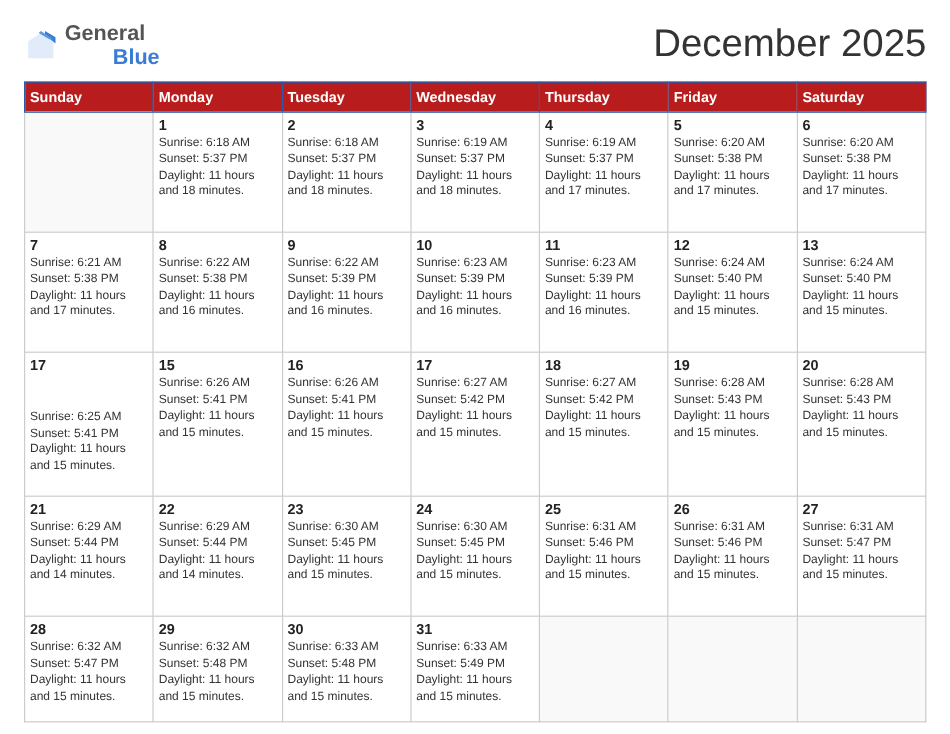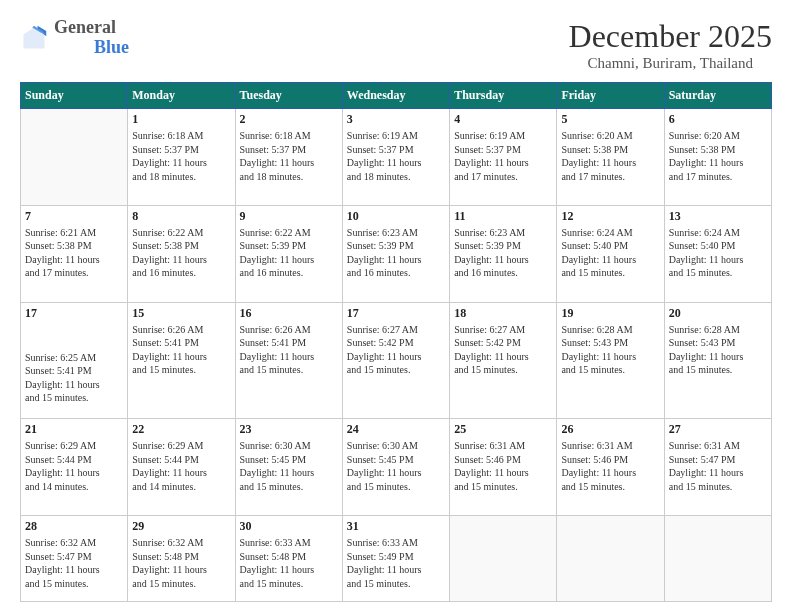--- a/index.html
+++ b/index.html
@@ -9,21 +9,20 @@
       font-family: Arial, sans-serif;
       background: #fff;
       overflow: hidden;
     }
     .page {
       width: 792px;
       height: 612px;
       padding: 18px 20px 10px 20px;
       display: flex;
       flex-direction: column;
-      font-family: Liberation Serif, serif;
     }
     .header {
       display: flex;
       justify-content: space-between;
       align-items: flex-start;
       margin-bottom: 10px;
     }
     .logo {
       display: flex;
       align-items: center;
@@ -34,40 +33,40 @@
       font-weight: bold;
       line-height: 1.1;
     }
     .logo-general { color: #555; }
     .logo-blue { color: #3a7bd5; margin-left: 40px; }
     .logo-icon {
       width: 28px;
       height: 28px;
     }
     .title-block {
-      text-align: center;
+      text-align: left;
     }
     .month-title {
       font-size: 32px;
       color: #333;
       font-weight: normal;
     }
     .location {
       font-size: 15px;
       color: #555;
     }
     .calendar {
       flex: 1;
       border: 1px solid #ccc;
       border-collapse: collapse;
       width: 100%;
       table-layout: fixed;
     }
     .calendar th {
-      background: #0f766e;
+      background: #b91c1c;
       color: #fff;
       font-size: 12px;
       font-weight: bold;
       padding: 5px 4px;
       text-align: left;
       border: 1px solid #2a5aaa;
     }
     .calendar td {
       border: 1px solid #ccc;
       vertical-align: top;
@@ -105,21 +104,20 @@
         <polygon points="20,6 30,14 30,8 20,2" fill="#3a7bd5"></polygon>
         <polygon points="16,2 28,10 24,10 14,4" fill="#5a9be0"></polygon>
       </svg>
       <div class="logo-text">
         <span class="logo-general">General</span><br>
         <span class="logo-blue">Blue</span>
       </div>
     </div>
     <div class="title-block">
       <div class="month-title">December 2025</div>
-      <div class="location">Chamni, Buriram, Thailand</div>
     </div>
   </div>
 
   <table class="calendar">
     <thead>
       <tr>
       <th>Sunday</th>
           <th>Monday</th>
           <th>Tuesday</th>
           <th>Wednesday</th>

